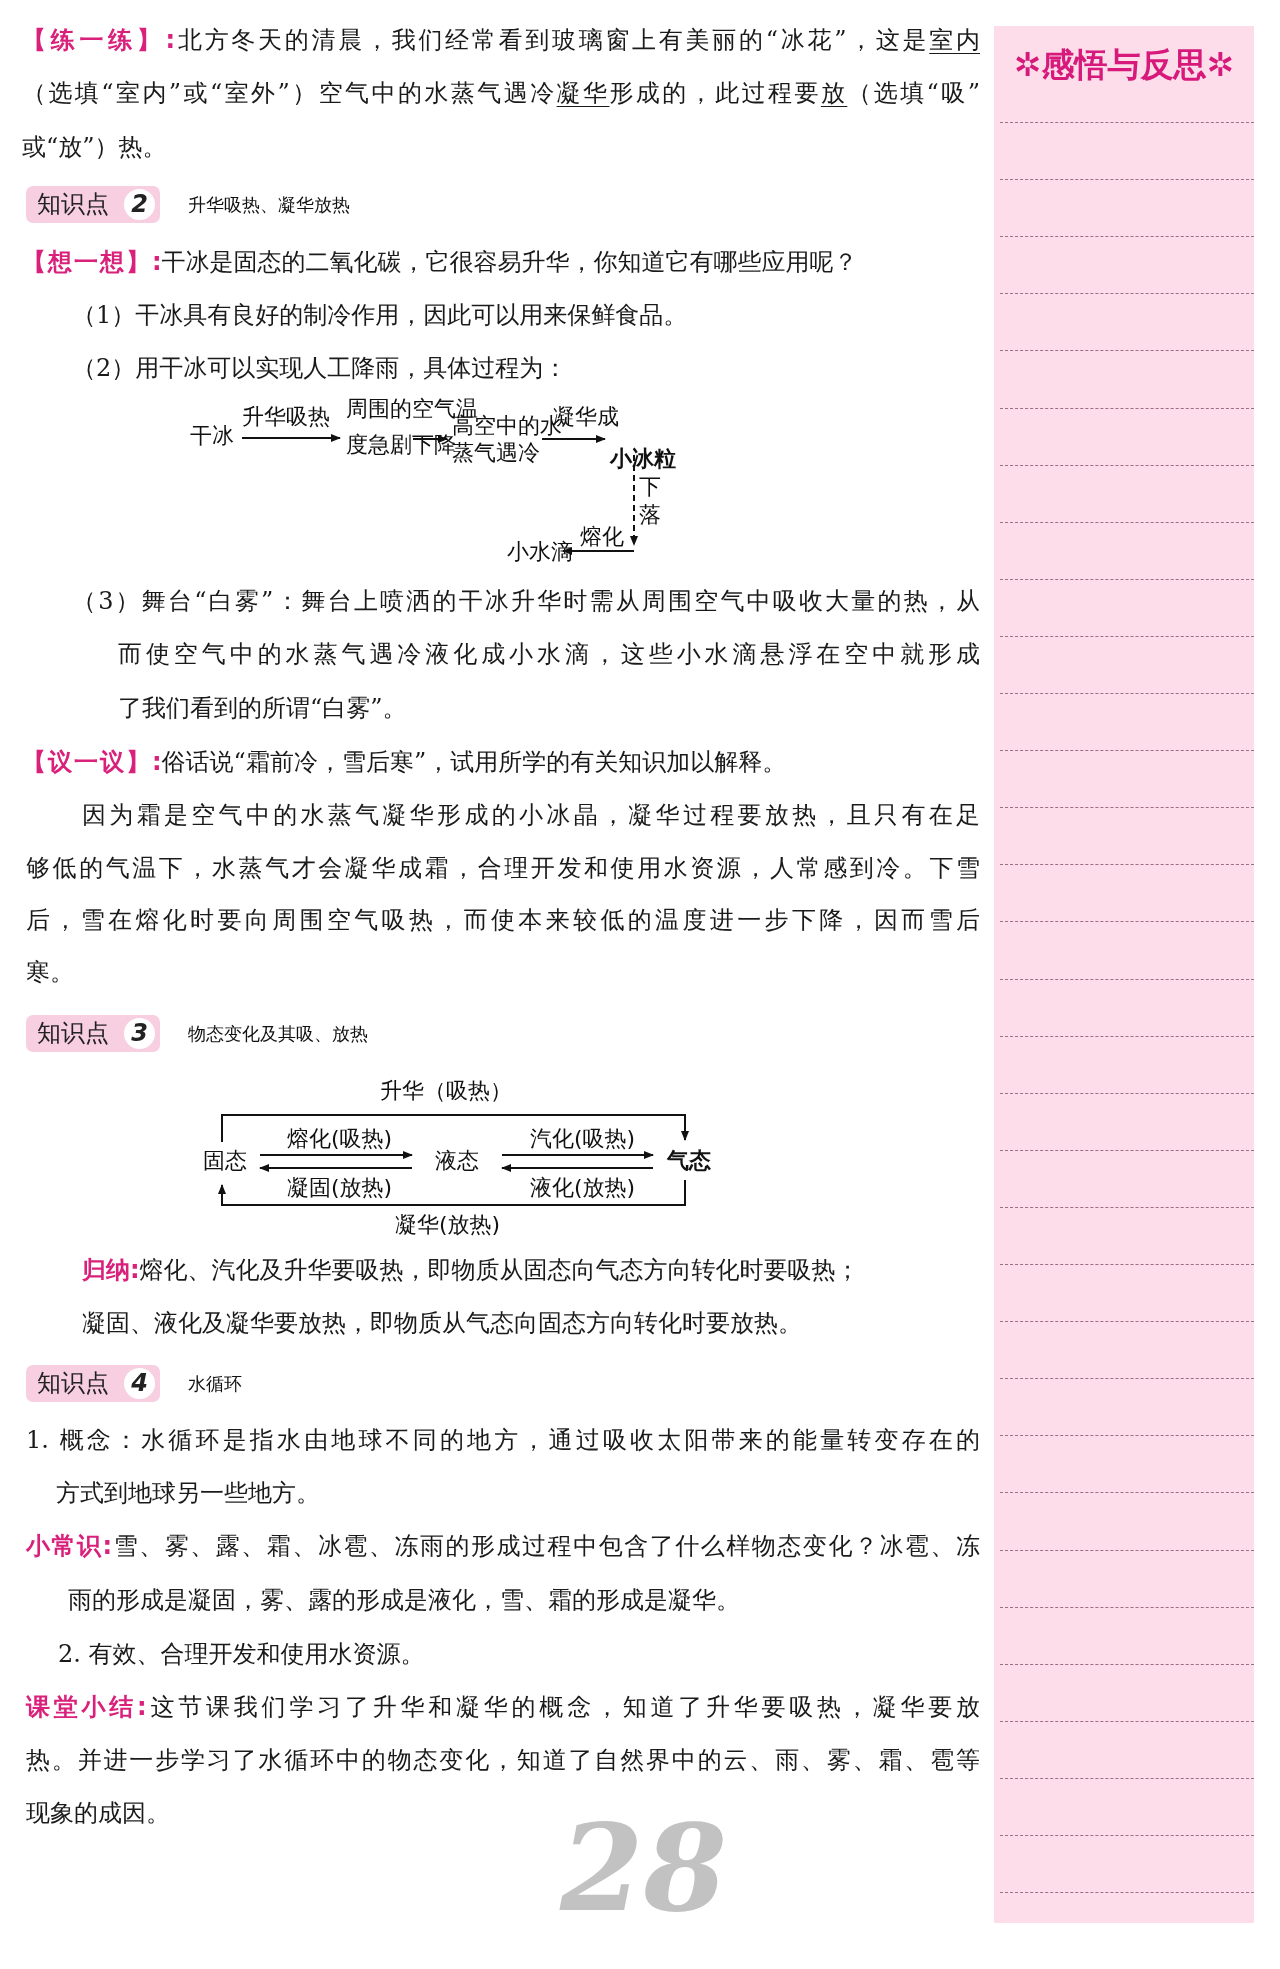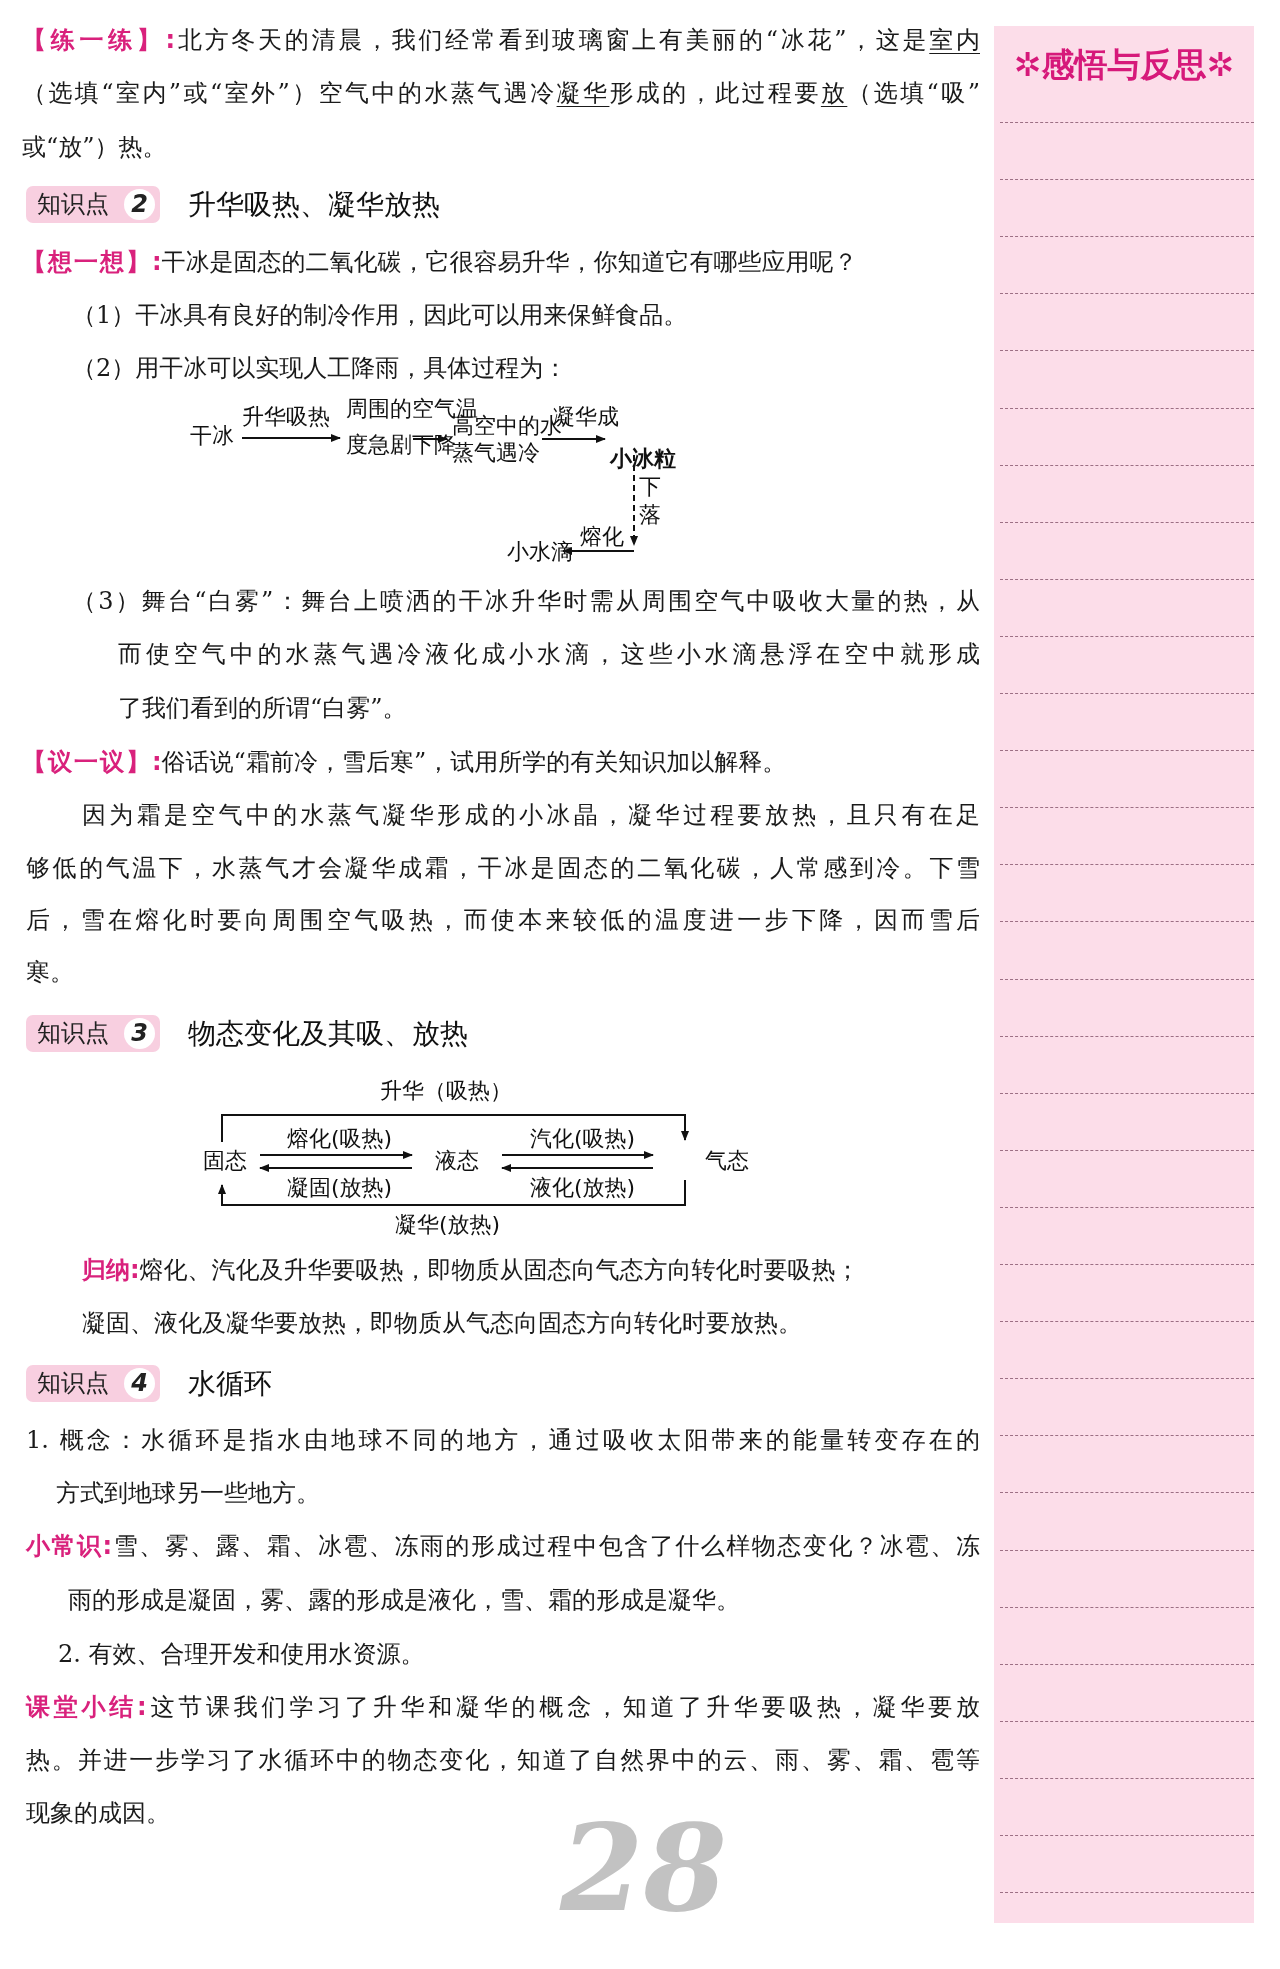--- a/index.html
+++ b/index.html
@@ -8,21 +8,21 @@
   .ln { position:absolute; font-size:24px; line-height:30px; white-space:nowrap; }
   .just { text-align:justify; text-align-last:justify; }
   .accent { color:#d9217c; font-family:"DejaVu Sans","Liberation Sans",sans-serif; font-weight:bold; }
   .bracket { color:#d9217c; font-weight:bold; font-family:"DejaVu Sans","Liberation Sans",sans-serif; letter-spacing:2px; }
   .u { text-decoration:underline; text-underline-offset:5px; text-decoration-thickness:1px; }
   .badge { position:absolute; left:26px; width:134px; height:37px; background:#f8cfe0; border-radius:7px;
            font-family:"DejaVu Sans","Liberation Sans",sans-serif; font-size:24px; line-height:37px; color:#222; }
   .badge .bl { position:absolute; left:11px; top:0; }
   .badge .num { position:absolute; left:98px; top:3px; width:31px; height:31px; border-radius:50%; background:#fff;
                 text-align:center; line-height:31px; font-style:italic; font-weight:bold; font-size:24px; }
-  .ktitle { position:absolute; left:188px; font-family:"DejaVu Sans","Liberation Sans",sans-serif; font-size:28px; line-height:37px; color:#111; }
+  .ktitle { position:absolute; left:188px; font-family:"DejaVu Sans","Liberation Sans",sans-serif; font-size:18px; line-height:37px; color:#111; }
   .dg { position:absolute; font-size:22px; line-height:26px; white-space:nowrap; font-family:"DejaVu Sans","Liberation Sans",sans-serif; color:#111; }
   .sidebar { position:absolute; left:994px; top:26px; width:260px; height:1897px; background:#fcdde9; }
   .sb-title { position:absolute; left:0; top:18px; width:260px; text-align:center; color:#d6197a; font-weight:bold;
               font-family:"DejaVu Sans","Liberation Sans",sans-serif; font-size:33px; line-height:42px; white-space:nowrap; }
   .dash { position:absolute; left:6px; width:254px; height:0; border-top:1px dashed #9c6f84; }
   .pagenum { position:absolute; left:560px; top:1808px; font-family:"DejaVu Serif","Liberation Serif",serif;
              font-size:120px; font-style:italic; font-weight:bold; color:#c2c2c2; line-height:120px; }
   svg.lines { position:absolute; left:0; top:0; }
 </style>
 </head>
@@ -76,21 +76,21 @@
 </div>
 
 <div class="ln just" style="left:72px; top:586px; width:908px;">（3）舞台“白雾”：舞台上喷洒的干冰升华时需从周围空气中吸收大量的热，从</div>
 <div class="ln just" style="left:118px; top:639px; width:862px;">而使空气中的水蒸气遇冷液化成小水滴，这些小水滴悬浮在空中就形成</div>
 <div class="ln" style="left:118px; top:693px;">了我们看到的所谓“白雾”。</div>
 
 <div class="ln" style="left:22px; top:747px;text-align:right;">
   <span class="bracket">【议一议】</span><span class="accent">:</span><span>俗话说“霜前冷，雪后寒”，试用所学的有关知识加以解释。</span>
 </div>
 <div class="ln just" style="left:82px; top:800px; width:898px;">因为霜是空气中的水蒸气凝华形成的小冰晶，凝华过程要放热，且只有在足</div>
-<div class="ln just" style="left:26px; top:853px; width:954px;">够低的气温下，水蒸气才会凝华成霜，干冰是固态的二氧化碳，人常感到冷。下雪</div>
+<div class="ln just" style="left:26px; top:853px; width:954px;">够低的气温下，水蒸气才会凝华成霜，合理开发和使用水资源，人常感到冷。下雪</div>
 <div class="ln just" style="left:26px; top:905px; width:954px;">后，雪在熔化时要向周围空气吸热，而使本来较低的温度进一步下降，因而雪后</div>
 <div class="ln" style="left:26px; top:957px;">寒。</div>
 
 <div class="badge" style="top:1015px;">
   <span class="bl">知识点</span>
   <span class="num">3</span>
 </div>
 <div class="ktitle" style="top:1015px;">物态变化及其吸、放热</div>
 
 <div>
@@ -103,21 +103,21 @@
     <polyline points="222,1142 222,1115 685,1115 685,1140" fill="none" stroke="#111" stroke-width="2" marker-end="url(#ah2)"></polyline>
     <polyline points="685,1180 685,1205 222,1205 222,1185" fill="none" stroke="#111" stroke-width="2" marker-end="url(#ah2)"></polyline>
     <line x1="260" y1="1155" x2="412" y2="1155" stroke="#111" stroke-width="2" marker-end="url(#ah2)"></line>
     <line x1="412" y1="1168" x2="260" y2="1168" stroke="#111" stroke-width="2" marker-end="url(#ah2)"></line>
     <line x1="502" y1="1155" x2="653" y2="1155" stroke="#111" stroke-width="2" marker-end="url(#ah2)"></line>
     <line x1="653" y1="1168" x2="502" y2="1168" stroke="#111" stroke-width="2" marker-end="url(#ah2)"></line>
   </svg>
   <div class="dg" style="left:380px; top:1078px;">升华（吸热）</div>
   <div class="dg" style="left:203px; top:1148px;">固态</div>
   <div class="dg" style="left:435px; top:1148px;">液态</div>
-  <div class="dg" style="left:705px; top:1148px;">气态</div>
+  <div class="dg" style="left:667px; top:1148px;font-weight:bold;">气态</div>
   <div class="dg" style="left:287px; top:1126px;">熔化(吸热)</div>
   <div class="dg" style="left:287px; top:1175px;text-align:right;">凝固(放热)</div>
   <div class="dg" style="left:530px; top:1126px;">汽化(吸热)</div>
   <div class="dg" style="left:530px; top:1175px;">液化(放热)</div>
   <div class="dg" style="left:395px; top:1212px;">凝华(放热)</div>
 </div>
 
 <div class="ln" style="left:82px; top:1255px;">
   <span class="accent">归纳</span><span class="accent">:</span><span>熔化、汽化及升华要吸热，即物质从固态向气态方向转化时要吸热；</span>
 </div>

